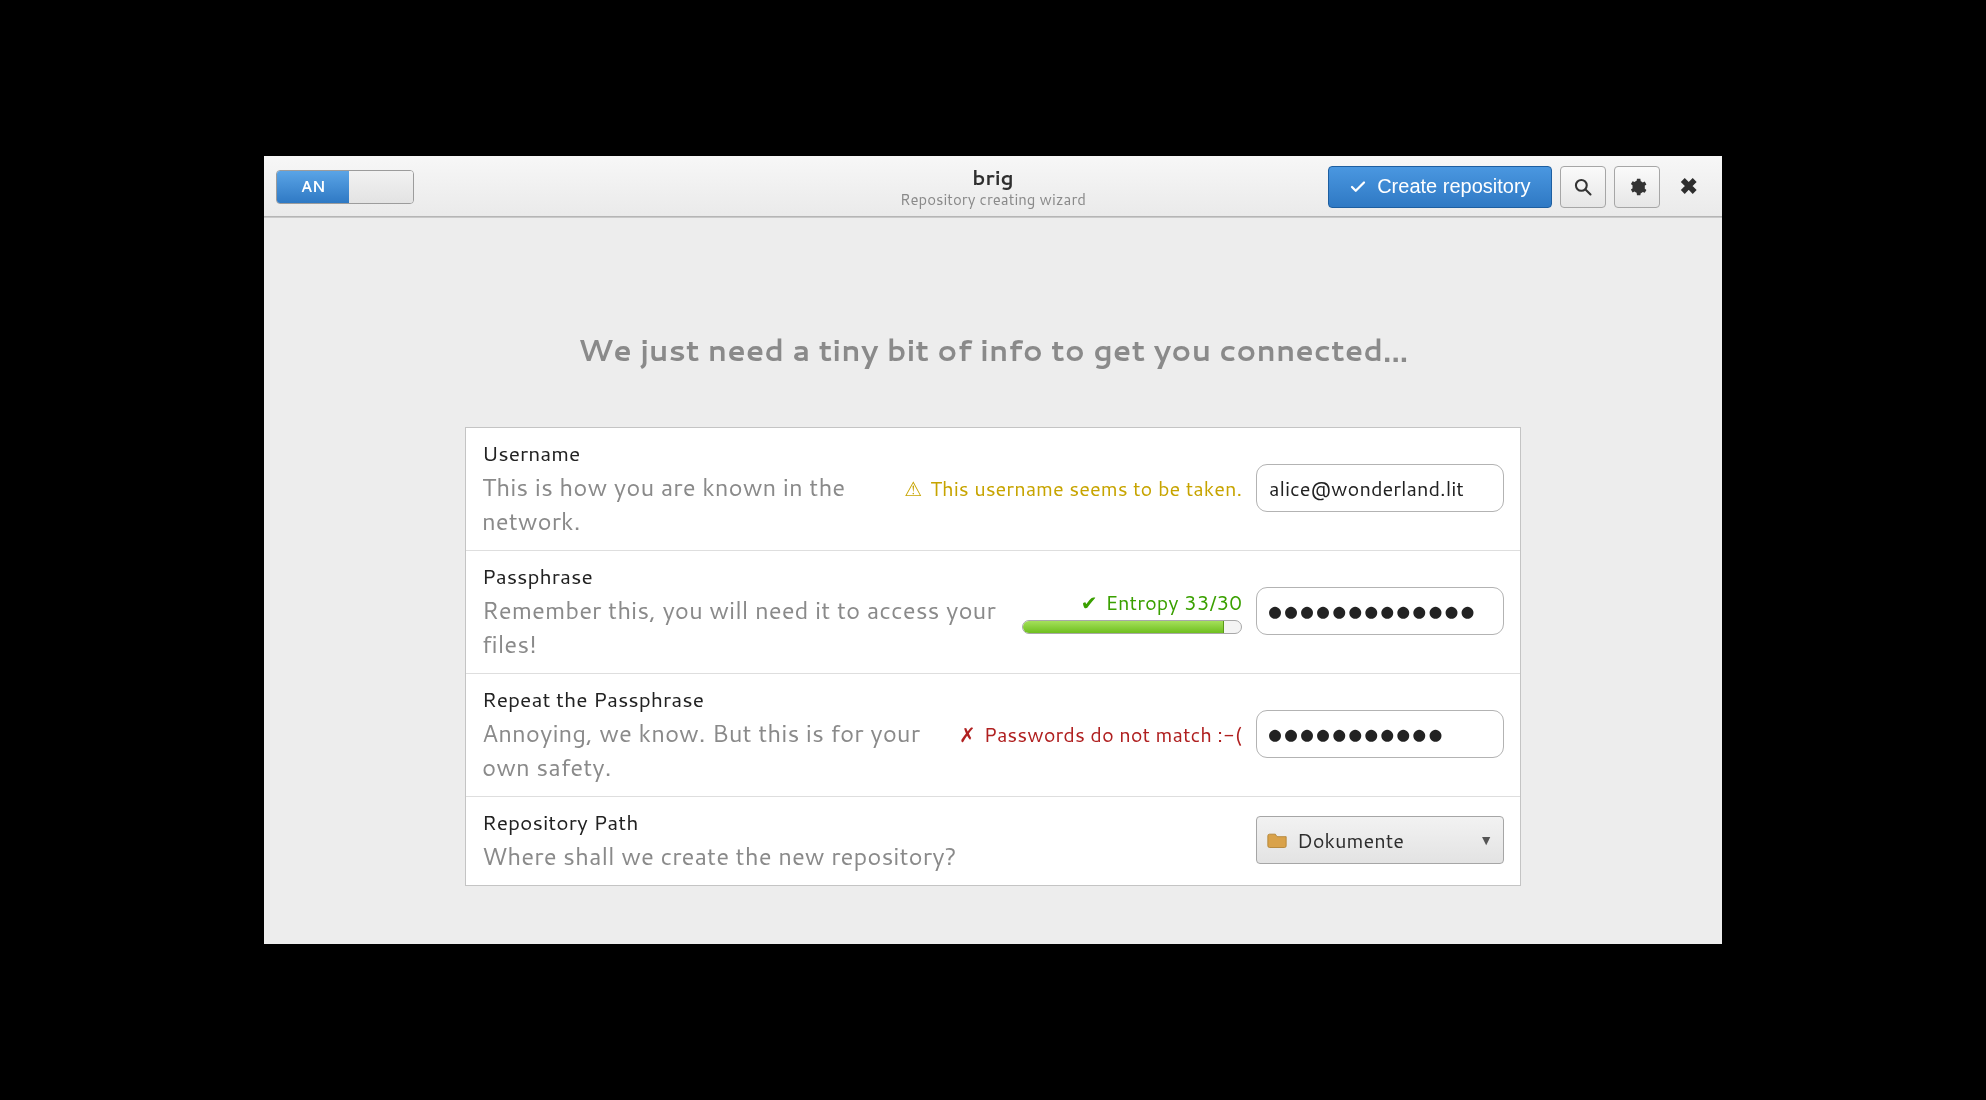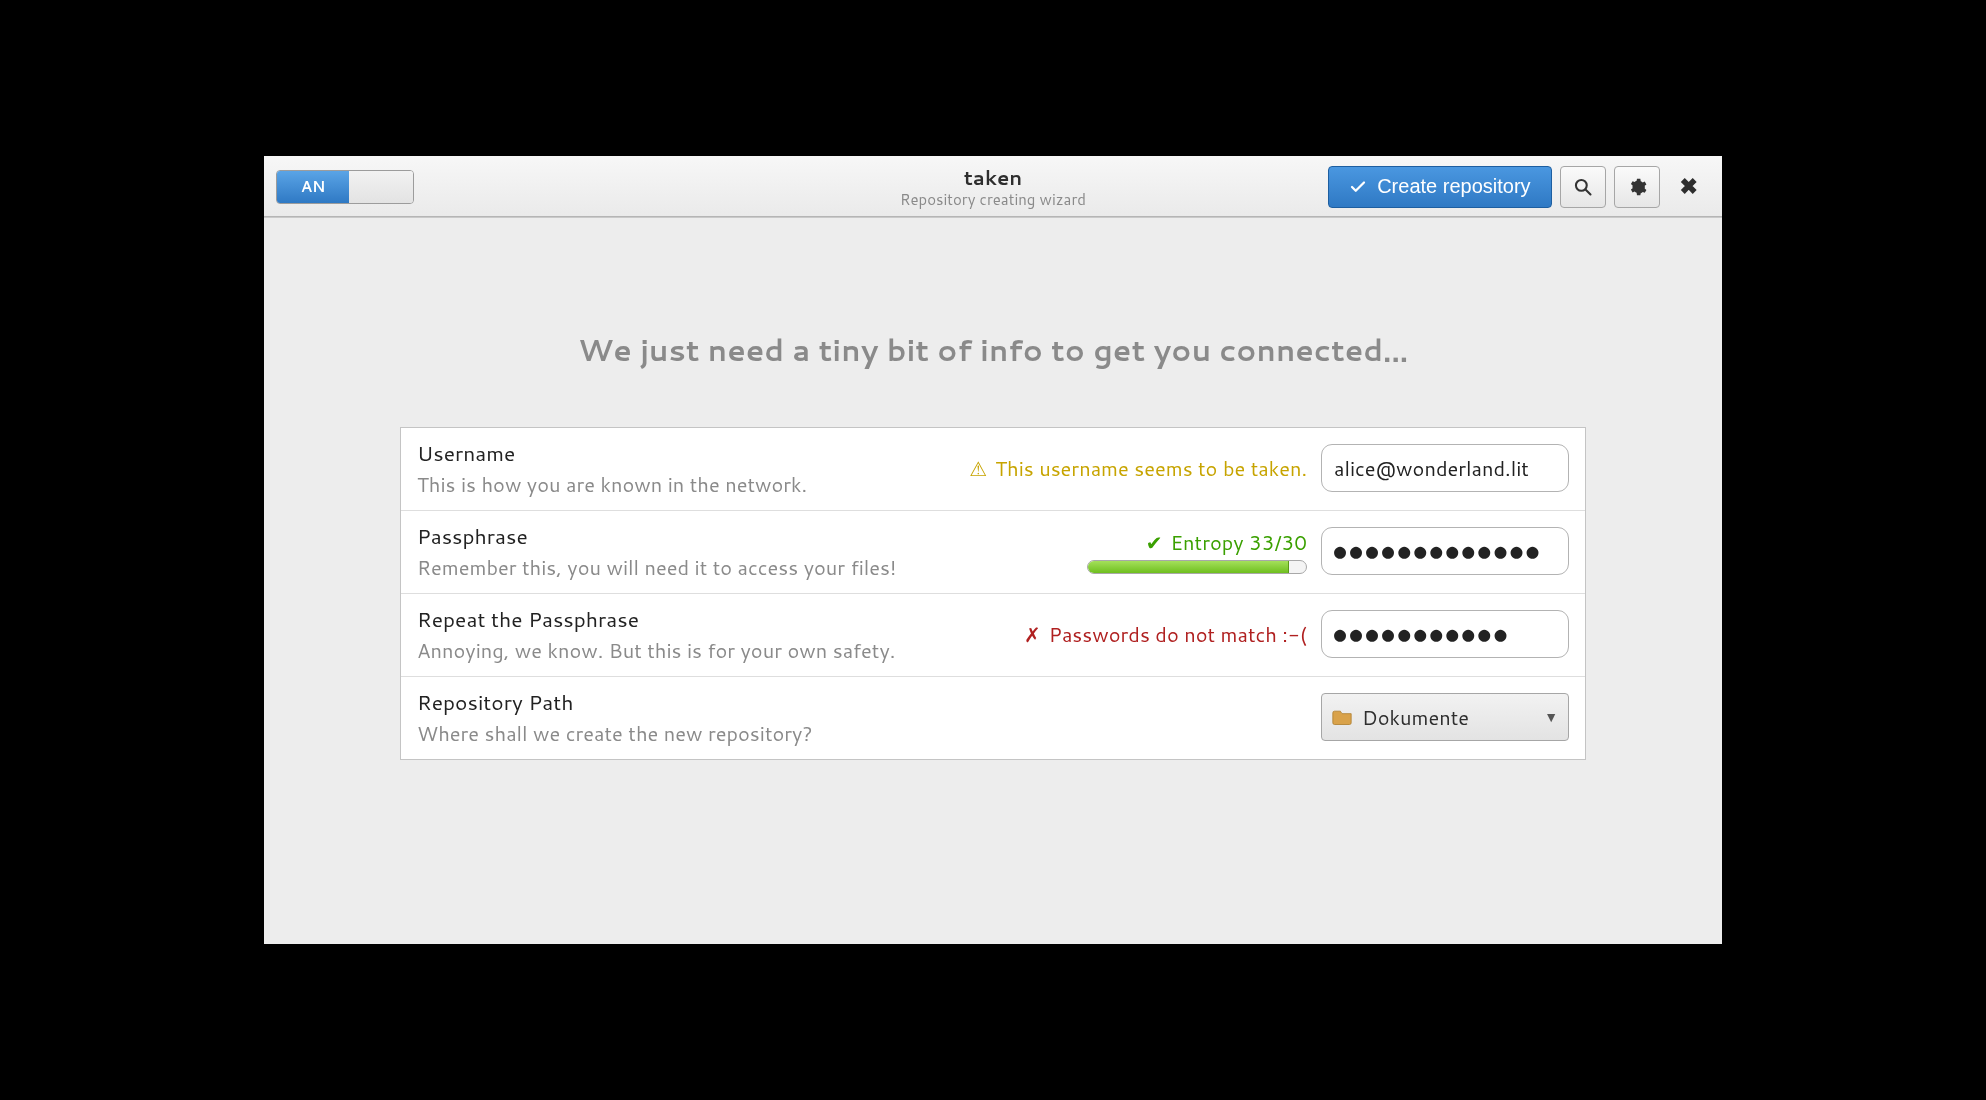--- a/index.html
+++ b/index.html
@@ -72,31 +72,31 @@
   .content {
     flex:1; display:flex; flex-direction:column; align-items:center;
     background:#ededed;
   }
   .headline {
     margin-top:110px; font-size:30px; font-weight:600; color:#8a8a8a;
   }
 
   
   .formbox {
-    margin-top:56px; width:1186px; background:#fff;
+    margin-top:56px; width:1056px; background:#fff;
     border:1px solid #c4c4c4;
   }
   .row {
     display:flex; align-items:center; padding:10px 16px 12px 16px;
     border-bottom:1px solid #dedede; min-height:74px;
   }
   .row:last-child { border-bottom:none; }
   .labelcol { flex:1 1 auto; min-width:0; }
   .labelcol .lbl  { font-size:21px; font-weight:500; color:#222; }
-  .labelcol .desc { font-size:20px; color:#8a8a8a; margin-top:2px; }
+  .labelcol .desc { font-size:24px; color:#8a8a8a; margin-top:2px; }
   .statuscol { flex:0 0 auto; display:flex; flex-direction:column; align-items:flex-end; gap:4px; margin-right:14px; font-size:20px; }
   .statuscol.warn  { color:#c7a400; }
   .statuscol.ok    { color:#3aa000; }
   .statuscol.err   { color:#b02020; }
   .statusline { display:flex; align-items:center; gap:8px; }
 
   .progress {
     width:220px; height:14px; border:1px solid #a8a8a8; border-radius:7px;
     background:#f4f4f4; overflow:hidden;
   }
@@ -139,21 +139,21 @@
 
   <div class="headerbar">
     <div class="left">
       <div class="langswitch">
         <div class="active">AN</div>
         <div class="inactive"></div>
       </div>
     </div>
 
     <div class="center">
-      <div class="title">taken</div>
+      <div class="title">brig</div>
       <div class="subtitle">Repository creating wizard</div>
     </div>
 
     <div class="right">
       <button class="hbtn primary">
         <span>
           <svg width="18" height="18" viewBox="0 0 24 24" fill="none" stroke="#fff" stroke-width="3" stroke-linecap="round" stroke-linejoin="round">
               <polyline points="20 6 9 17 4 12"></polyline>
             </svg>
         </span>

